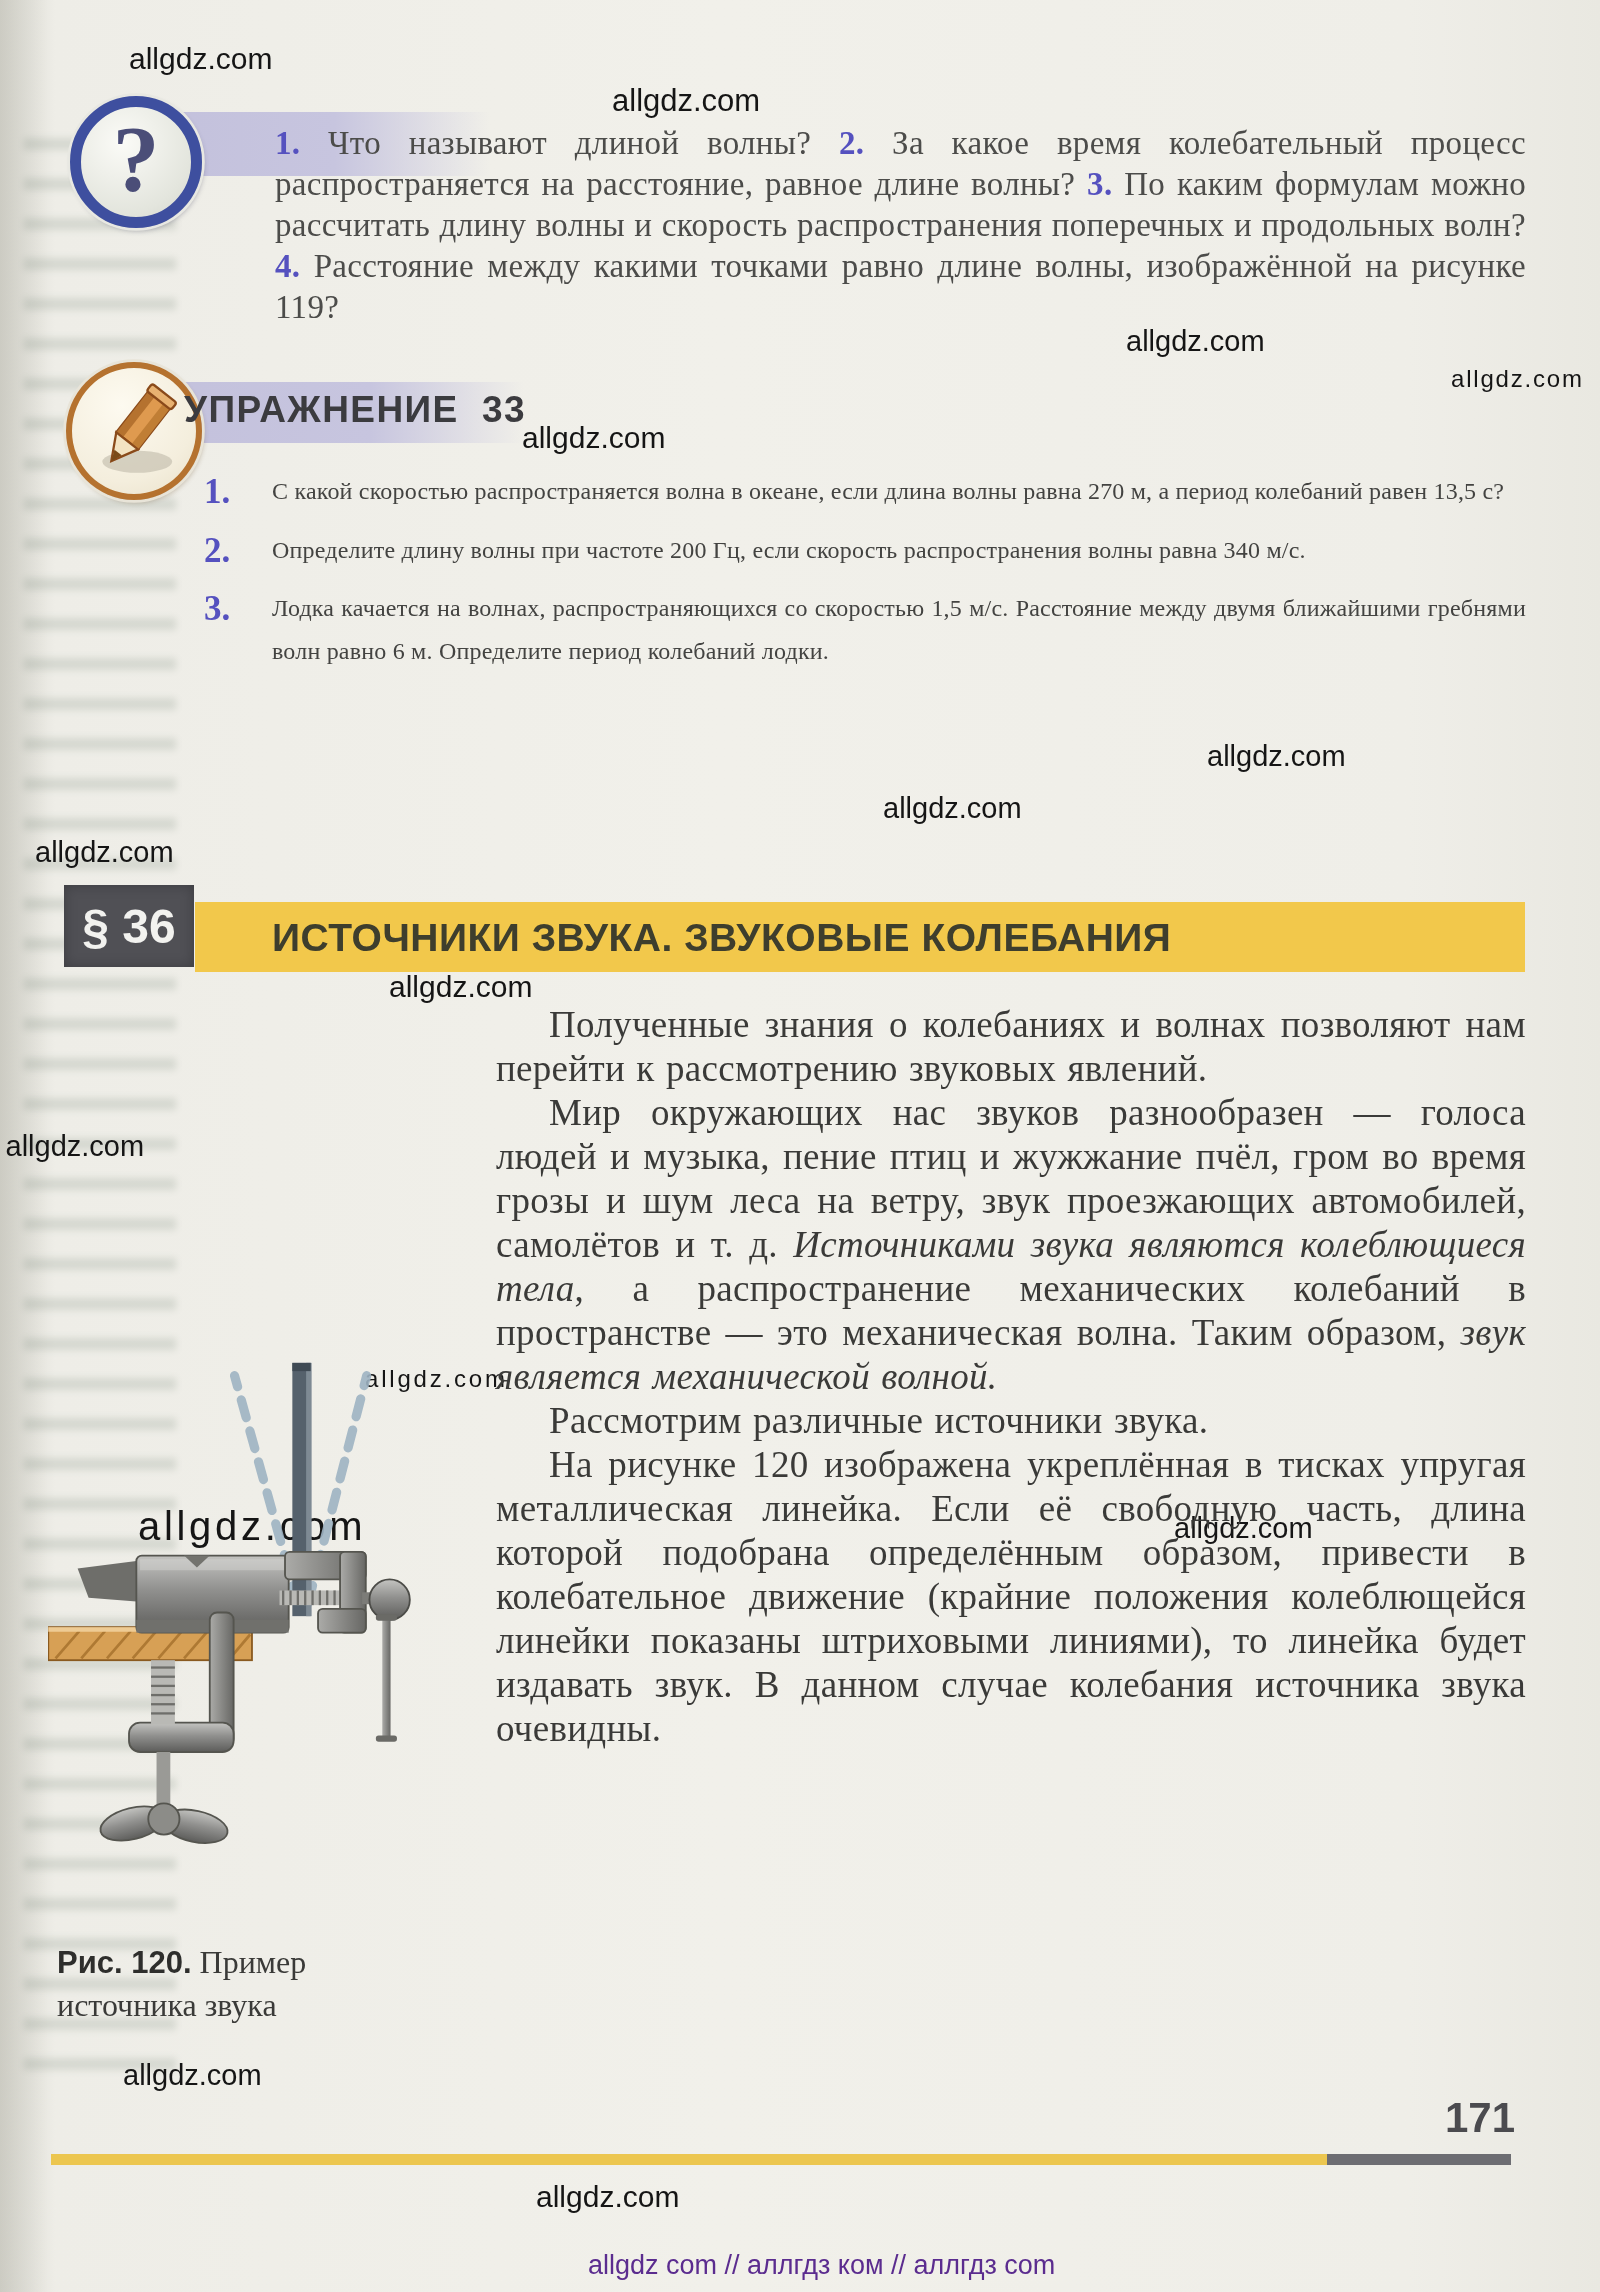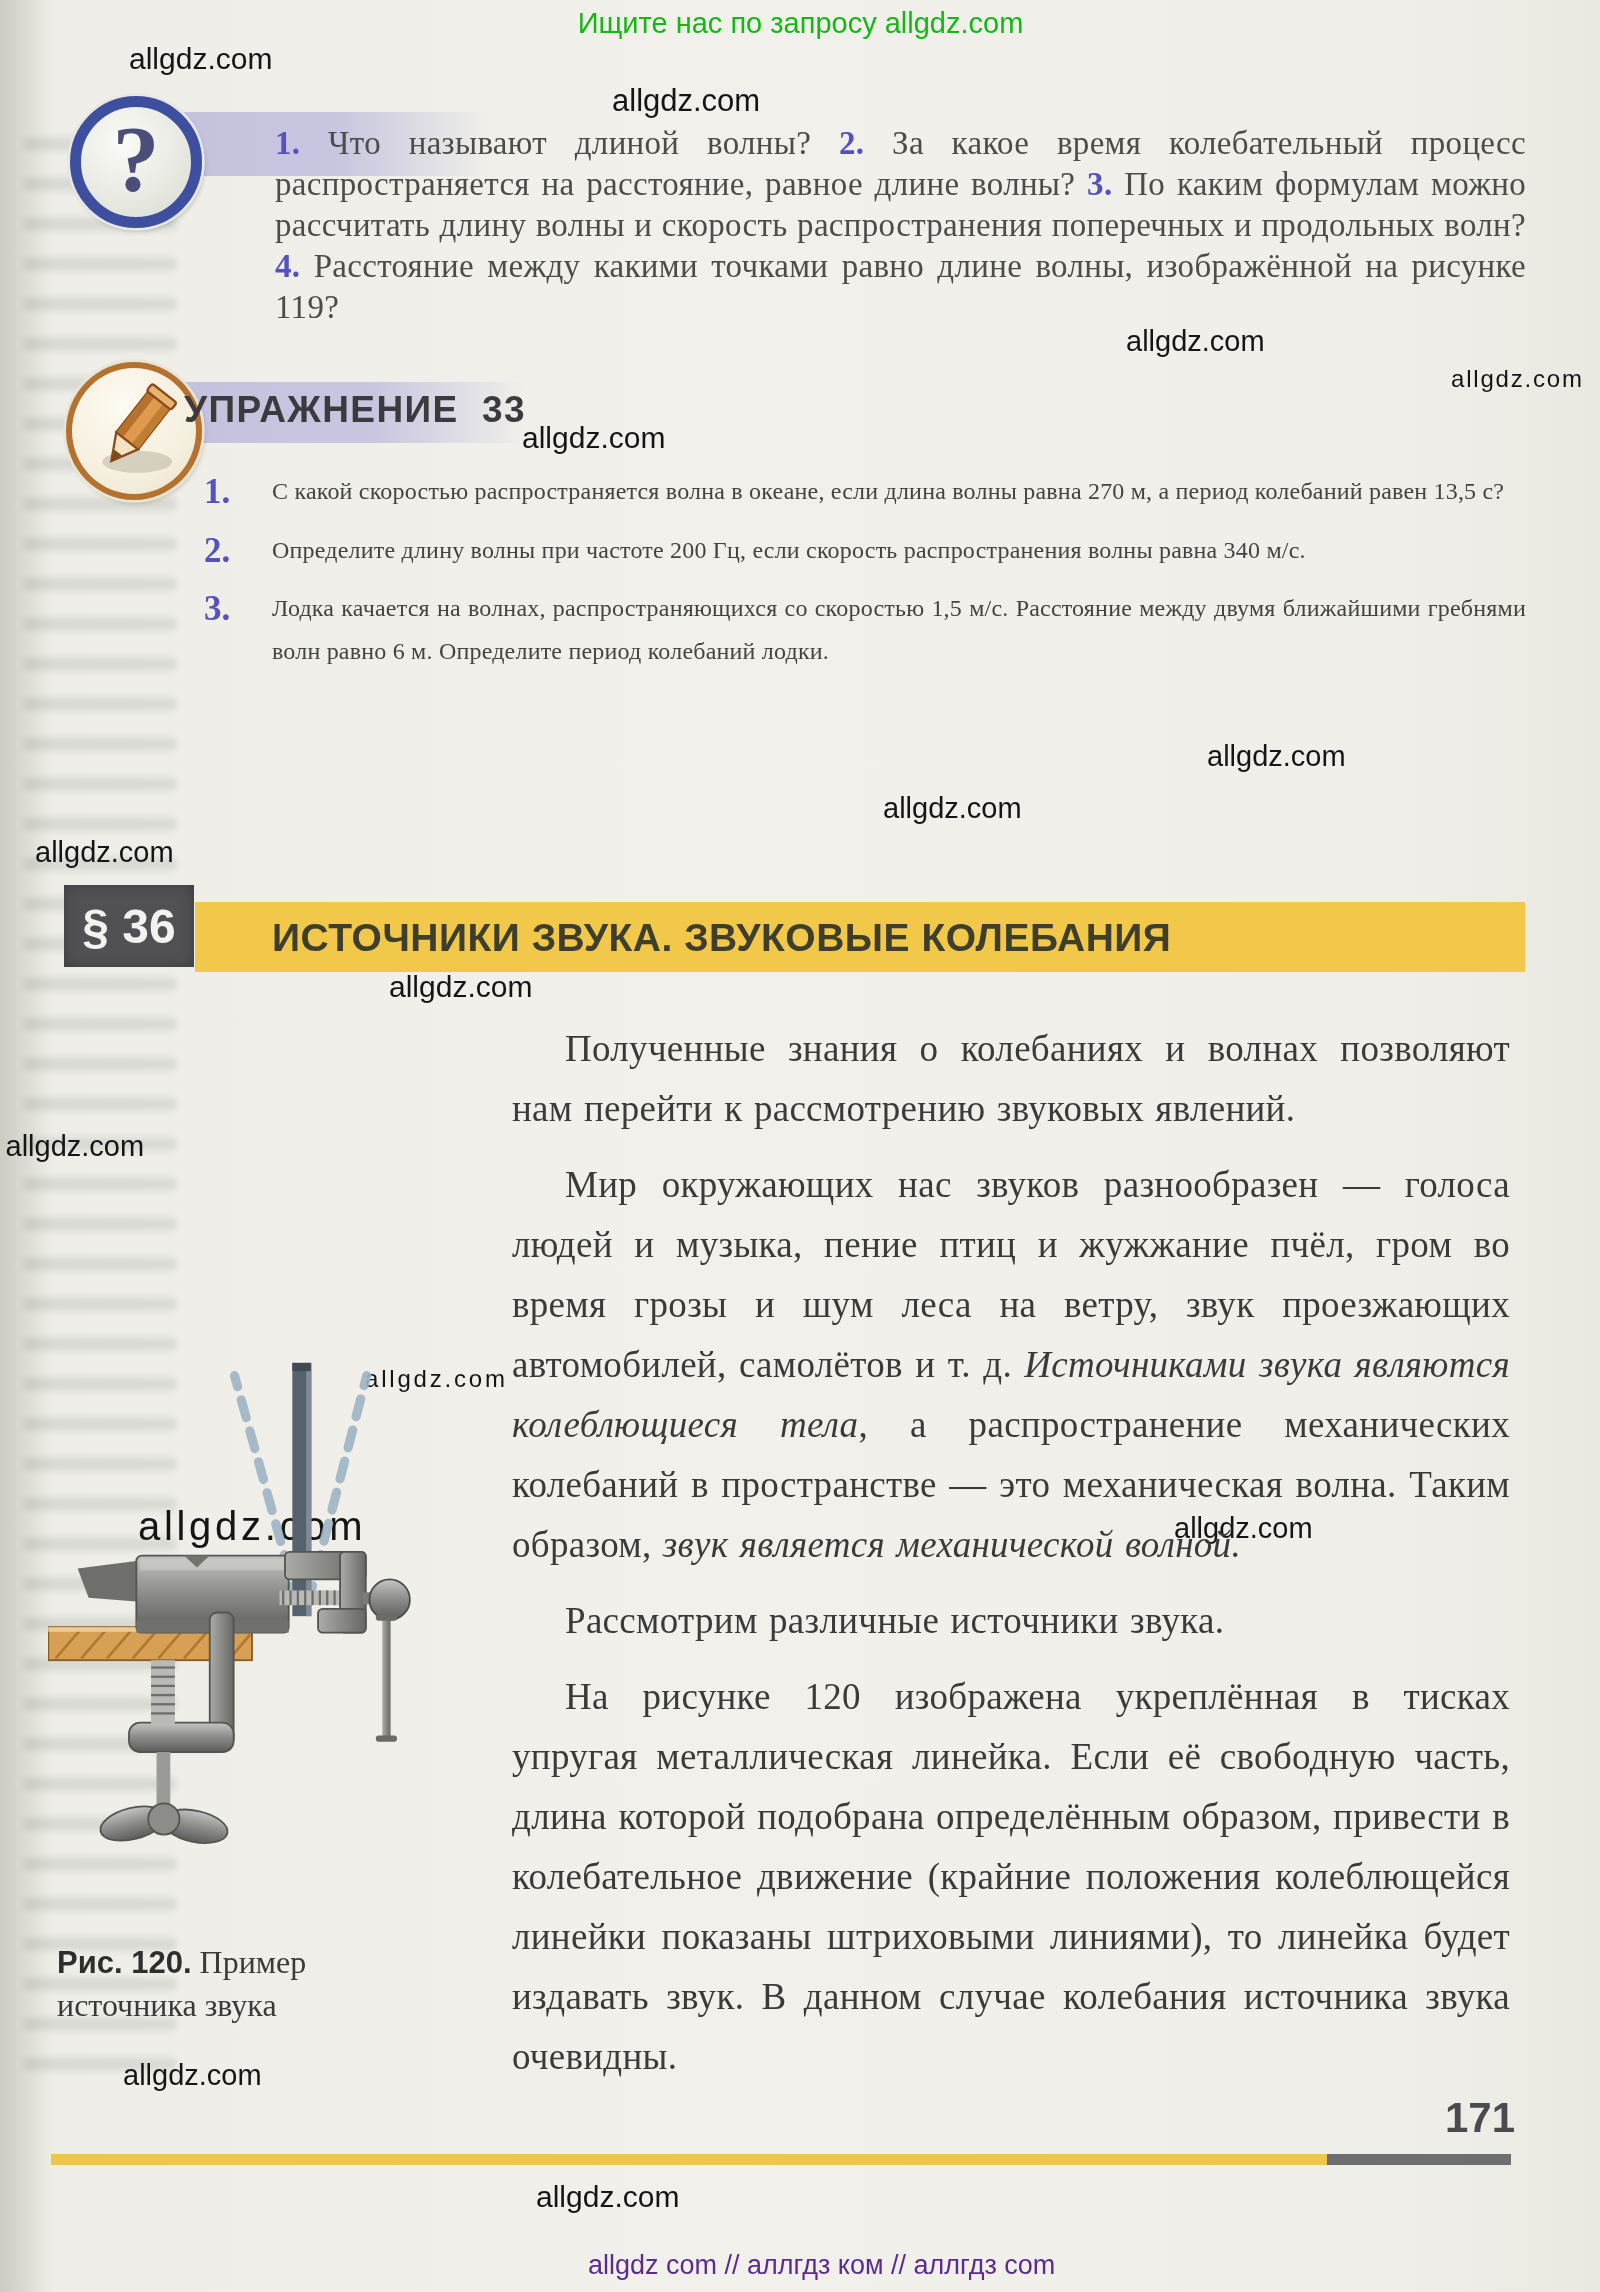--- a/index.html
+++ b/index.html
@@ -43,21 +43,21 @@
   .ptxt{flex:1;font-size:24px;line-height:43px;text-align:justify;color:#434341;letter-spacing:0.2px;}
   
   .sec-num{position:absolute;left:64px;top:885px;width:130px;height:82px;background:#505055;
     box-shadow:inset 0 0 13px rgba(0,0,0,.25);display:flex;align-items:center;justify-content:center;
     font-family:"Liberation Sans",sans-serif;font-weight:bold;font-size:48px;color:#f2f2ef;}
   .sec-band{position:absolute;left:195px;top:902px;width:1330px;height:70px;background:#f2c84b;}
   .sec-title{position:absolute;left:272px;top:902px;height:50px;line-height:72px;
     font-family:"Liberation Sans",sans-serif;font-weight:bold;font-size:39px;letter-spacing:0.5px;color:#3e3e2d;}
   
   .body-col{position:absolute;left:496px;top:1003px;width:1030px;}
-  .body-col p{margin:16px;text-indent:53px;text-align:justify;font-size:37px;line-height:60px;
+  .body-col p{margin:0;text-indent:53px;text-align:justify;font-size:37px;line-height:44px;
     color:#3a3a38;letter-spacing:0.3px;word-spacing:1.8px;}
   .body-col .it{font-style:italic;}
   
   .figure{position:absolute;left:48px;top:1328px;width:452px;height:613px;}
   .fig-caption{position:absolute;left:57px;top:1941px;width:317px;font-size:32px;line-height:42px;color:#3a3a38;}
   .fig-caption .capb{font-family:"Liberation Sans",sans-serif;font-weight:bold;font-size:31px;color:#2e2e2c;}
   
   .page-num{position:absolute;left:1445px;top:2094px;font-family:"Liberation Sans",sans-serif;
     font-weight:bold;font-size:42px;color:#4b4b4f;}
   .rule-y{position:absolute;left:51px;top:2154px;width:1276px;height:11px;background:#ecc64f;}
@@ -66,21 +66,20 @@
     font-size:27px;color:#5b2c8f;white-space:nowrap;}
 </style>
 </head>
 <body>
 
 <div id="page">
 
   <div class="edge-left"></div>
   <div class="ghost-strip"></div>
 
-  <div class="banner">Ищите нас по запросу allgdz.com</div>
 
   <div>
       <span class="wm" style="left: 129px; top: 42px; font-size: 30px;">allgdz.com</span>
       <span class="wm" style="left: 612px; top: 83px; font-size: 31px;">allgdz.com</span>
       <span class="wm" style="left: 1126px; top: 325px; font-size: 29px;">allgdz.com</span>
       <span class="wm" style="left: 1451px; top: 365px; font-size: 24px; letter-spacing: 1.8px;">allgdz.com</span>
       <span class="wm" style="left: 522px; top: 421px; font-size: 30px;">allgdz.com</span>
       <span class="wm" style="left: 1207px; top: 740px; font-size: 29px;">allgdz.com</span>
       <span class="wm" style="left: 883px; top: 792px; font-size: 29px;">allgdz.com</span>
       <span class="wm" style="left: 35px; top: 836px; font-size: 29px;">allgdz.com</span>

